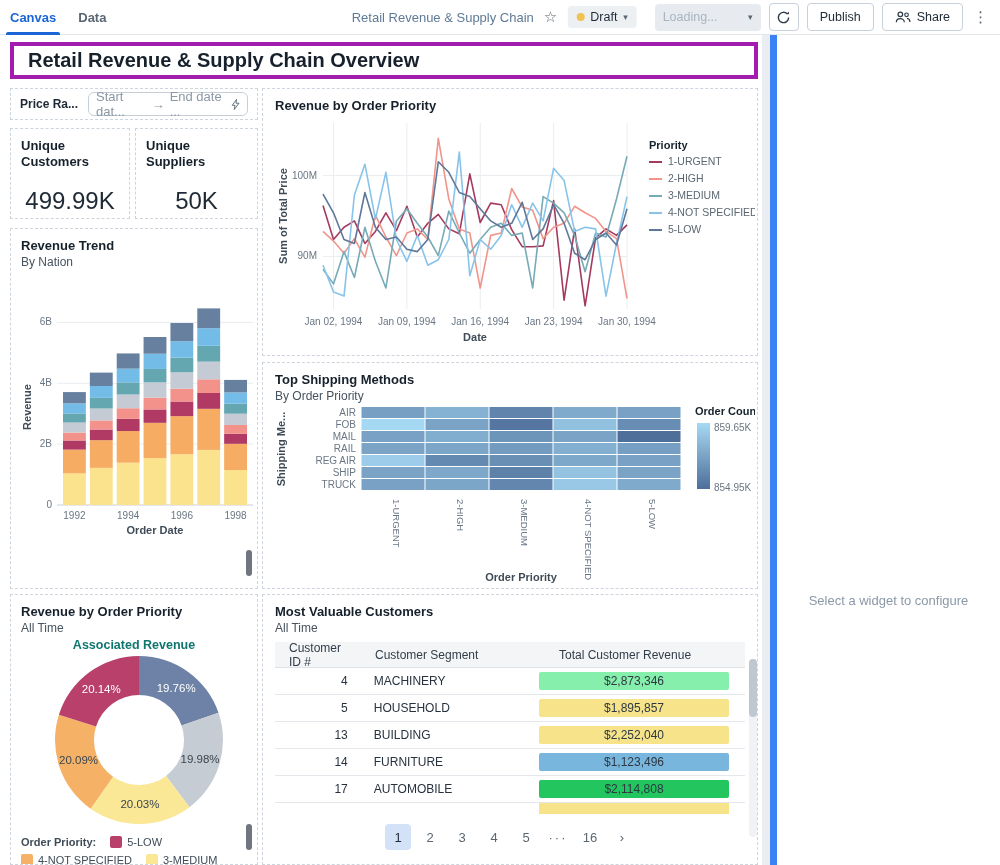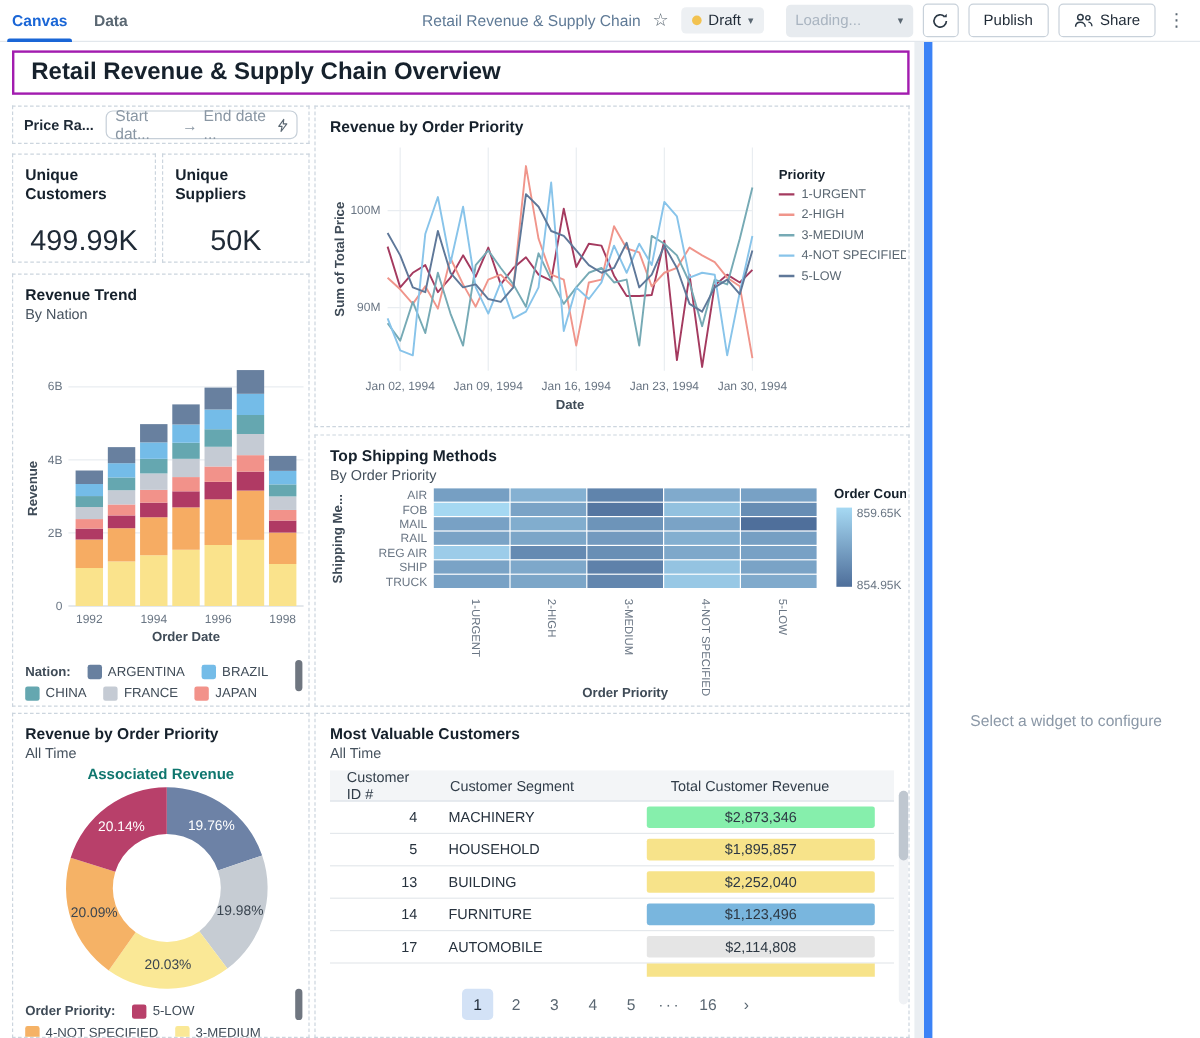--- a/index.html
+++ b/index.html
@@ -28,21 +28,21 @@
   
   .canvas { position:absolute; left:0; top:35px; width:762px; height:830px; background:#fff; }
   .rpanel { position:absolute; left:770px; top:35px; width:230px; height:830px; background:#fff; border-left:7px solid #3b82f6; }
   .rpanel-hint { margin-top:558px; text-align:center; font-size:13px; color:#8b98a7; }
 
   .widget { position:absolute; background:#fff; border:1px dashed #ccd5de; overflow:hidden; }
   .w-title { font-size:13px; font-weight:bold; color:#16212c; }
   .w-sub { font-size:12px; color:#46525e; margin-top:2px; }
 
   
-  .pagetitle { left:10px; top:7px; width:748px; height:37px; border:2px solid #a21caf; display:flex; align-items:center; padding:0 14px; }
+  .pagetitle { left:10px; top:7px; width:748px; height:37px; border:4px solid #a21caf; display:flex; align-items:center; padding:0 14px; }
   .pagetitle h1 { font-size:20px; font-weight:bold; color:#16212c; }
 
   
   .datefilter { left:10px; top:53px; width:248px; height:32px; display:flex; align-items:center; gap:10px; padding:0 9px; }
   .df-label { font-size:12px; font-weight:bold; color:#1f2a36; white-space:nowrap; }
   .df-input { flex:1; height:24px; border:1px solid #c6cfd8; border-radius:6px; display:flex; align-items:center; gap:5px; padding:0 7px; font-size:13px; color:#8a97a4; background:#fff; }
   .df-input .bolt { margin-left:auto; }
 
   
   .kpi { padding:9px 10px; }
@@ -223,28 +223,20 @@
         <rect x="203.14285714285714" y="134.6521739130435" width="22.857142857142858" height="10.043478260869563" fill="#65A7B0"></rect>
         <rect x="203.14285714285714" y="123.39130434782608" width="22.857142857142858" height="11.260869565217419" fill="#74BCE8"></rect>
         <rect x="203.14285714285714" y="110.91304347826087" width="22.857142857142858" height="12.478260869565204" fill="#68809F"></rect>
         <text x="53.42857142857143" y="250" text-anchor="middle" font-size="10" fill="#6a7684">1992</text>
         <text x="107.14285714285715" y="250" text-anchor="middle" font-size="10" fill="#6a7684">1994</text>
         <text x="160.85714285714286" y="250" text-anchor="middle" font-size="10" fill="#6a7684">1996</text>
         <text x="214.57142857142856" y="250" text-anchor="middle" font-size="10" fill="#6a7684">1998</text>
         <text x="134" y="265" text-anchor="middle" font-size="11" font-weight="bold" fill="#3f4b57">Order Date</text>
         <text x="10" y="138" text-anchor="middle" font-size="11" font-weight="bold" fill="#3f4b57" transform="rotate(-90 10 138)">Revenue</text>
       </svg>
-    <div class="chart-legend" id="bar-legend">
-        <span class="lg-title">Nation:</span>
-        <span class="lg-item"><span class="lg-swatch" style="background:#68809F"></span>ARGENTINA</span>
-        <span class="lg-item"><span class="lg-swatch" style="background:#74BCE8"></span>BRAZIL</span>
-        <span class="lg-item"><span class="lg-swatch" style="background:#65A7B0"></span>CHINA</span>
-        <span class="lg-item"><span class="lg-swatch" style="background:#C5CBD4"></span>FRANCE</span>
-        <span class="lg-item"><span class="lg-swatch" style="background:#F2928A"></span>JAPAN</span>
-      </div>
     <div class="lg-scroll" style="bottom:12px;"></div>
   </div>
 
   <div class="widget linewidget">
     <div class="w-title">Revenue by Order Priority</div>
     <svg id="line-chart" width="480" height="240" viewBox="0 0 480 240">
         <line x1="58.48275862068965" y1="10" x2="58.48275862068965" y2="196" stroke="#e9edf1"></line>
         <line x1="131.86206896551724" y1="10" x2="131.86206896551724" y2="196" stroke="#e9edf1"></line>
         <line x1="205.24137931034483" y1="10" x2="205.24137931034483" y2="196" stroke="#e9edf1"></line>
         <line x1="278.62068965517244" y1="10" x2="278.62068965517244" y2="196" stroke="#e9edf1"></line>
@@ -404,21 +396,21 @@
       <div class="c-id">14</div>
       <div class="c-seg">FURNITURE</div>
       <div class="c-rev">
             <span class="rev-pill" style="background:#79B6DE">$1,123,496</span>
           </div>
         </div>
         <div class="t-row">
       <div class="c-id">17</div>
       <div class="c-seg">AUTOMOBILE</div>
       <div class="c-rev">
-            <span class="rev-pill" style="background:#e5e5e5">$2,114,808</span>
+            <span class="rev-pill" style="background:#22c55e">$2,114,808</span>
           </div>
         </div>
         <div class="t-row partial">
       <div class="c-id"></div>
           <div class="c-seg"></div>
       <div class="c-rev">
             <span class="rev-pill" style="background:#F7E38A">&nbsp;</span>
           </div>
         </div>
       </div>

